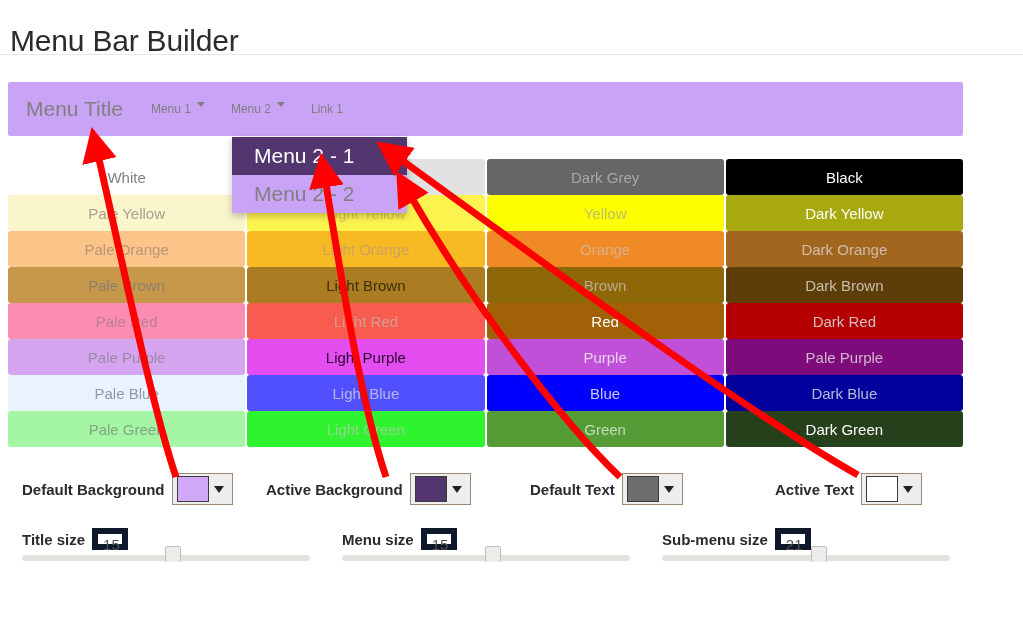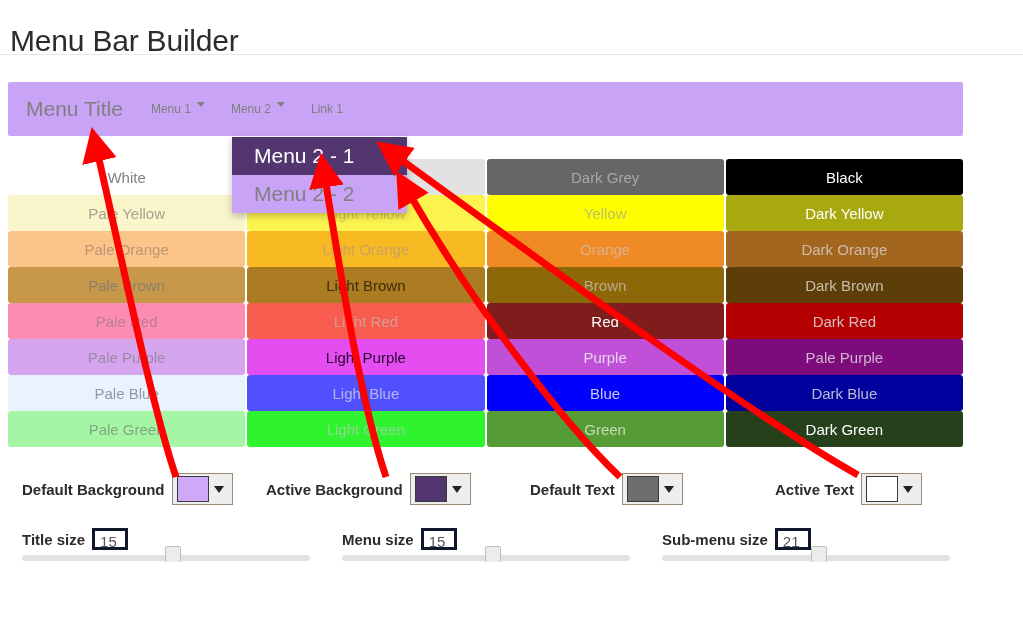--- a/index.html
+++ b/index.html
@@ -188,21 +188,21 @@
     font-size: 15px;
     font-weight: bold;
     color: #2b2b2b;
     margin-right: 7px;
     white-space: nowrap;
   }
   .slider-value {
     width: 36px;
     height: 22px;
     line-height: 22px;
-    border: 3px solid #0f172a;
+    border: 6px solid #0f172a;
     background: #ffffff;
     font-size: 15px;
     color: #555555;
     text-align: left;
     padding-left: 5px;
     box-sizing: border-box;
   }
   .slider-track {
     position: relative;
     height: 6px;
@@ -324,21 +324,21 @@
       </div>
       <div class="swatch" style="background: rgb(93, 62, 9); color: rgb(200, 189, 176);">
         <span>Dark Brown</span>
       </div>
       <div class="swatch" style="background: rgb(253, 140, 179); color: rgb(185, 127, 144);">
         <span>Pale Red</span>
       </div>
       <div class="swatch" style="background: rgb(248, 92, 78); color: rgb(214, 156, 147);">
         <span>Light Red</span>
       </div>
-      <div class="swatch" style="background: #7f1d1d; color: rgb(255, 255, 255);">
+      <div class="swatch" style="background: #a16207; color: rgb(255, 255, 255);">
         <span>Red</span>
       </div>
       <div class="swatch" style="background: rgb(180, 0, 0); color: rgb(213, 191, 191);">
         <span>Dark Red</span>
       </div>
       <div class="swatch" style="background: rgb(214, 165, 240); color: rgb(154, 138, 166);">
         <span>Pale Purple</span>
       </div>
       <div class="swatch" style="background: rgb(228, 77, 240); color: rgb(45, 6, 54);">
         <span>Light Purple</span>

